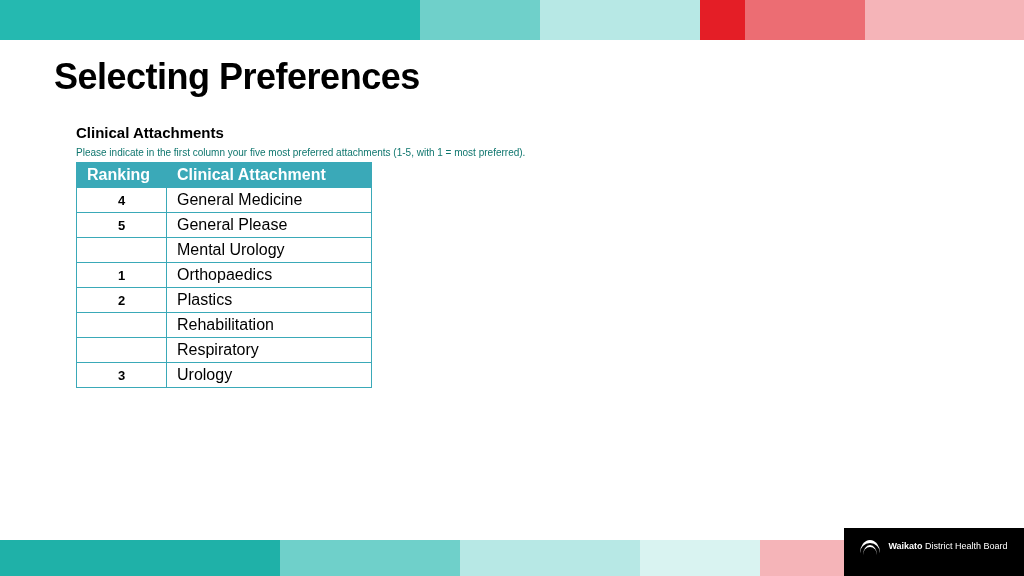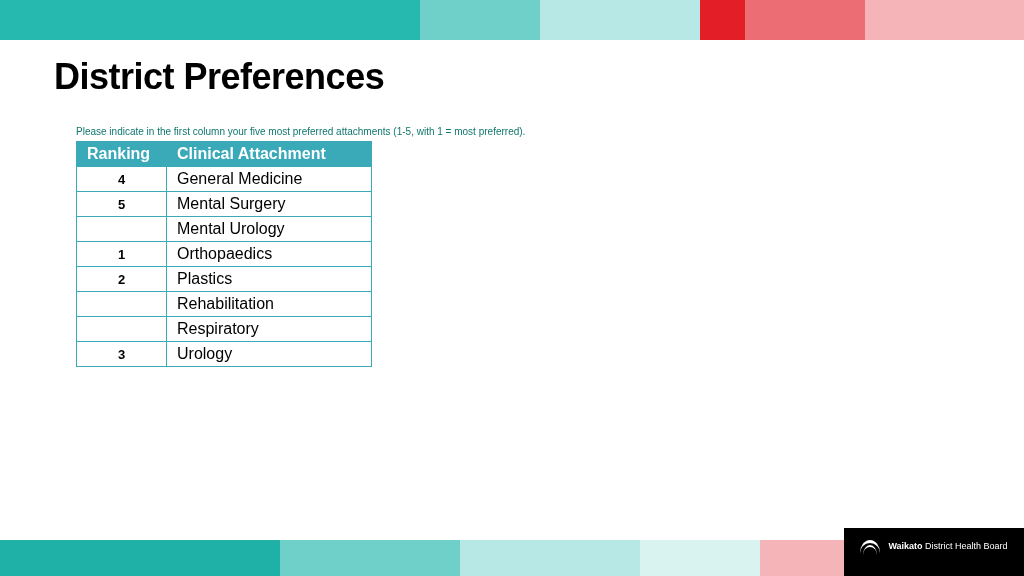--- a/index.html
+++ b/index.html
@@ -40,38 +40,39 @@
 <div class="top-stripe">
     <div style="background: rgb(37, 185, 176); width: 420px;"></div>
     <div style="background: rgb(111, 208, 202); width: 120px;"></div>
     <div style="background: rgb(183, 232, 229); width: 160px;"></div>
     <div style="background: rgb(228, 30, 38); width: 45px;"></div>
     <div style="background: rgb(236, 109, 115); width: 120px;"></div>
     <div style="background: rgb(245, 180, 184); width: 159px;"></div>
   </div>
 
 <div class="content">
-  <h1 class="title">District Preferences</h1>
+  <h1 class="title">Selecting Preferences</h1>
+  <div class="section-heading">Clinical Attachments</div>
   <div class="section-desc">Please indicate in the first column your five most preferred attachments (1-5, with 1 = most preferred).</div>
 
   <table class="pref-table">
     <thead>
       <tr>
         <th class="col-rank">Ranking</th>
         <th class="col-att">Clinical Attachment</th>
       </tr>
     </thead>
     <tbody>
         <tr>
           <td class="rank-cell">4</td>
           <td>General Medicine</td>
         </tr>
         <tr>
           <td class="rank-cell">5</td>
-          <td>Mental Surgery</td>
+          <td>General Please</td>
         </tr>
         <tr>
           <td class="rank-cell"></td>
           <td>Mental Urology</td>
         </tr>
         <tr>
           <td class="rank-cell">1</td>
           <td>Orthopaedics</td>
         </tr>
         <tr>

